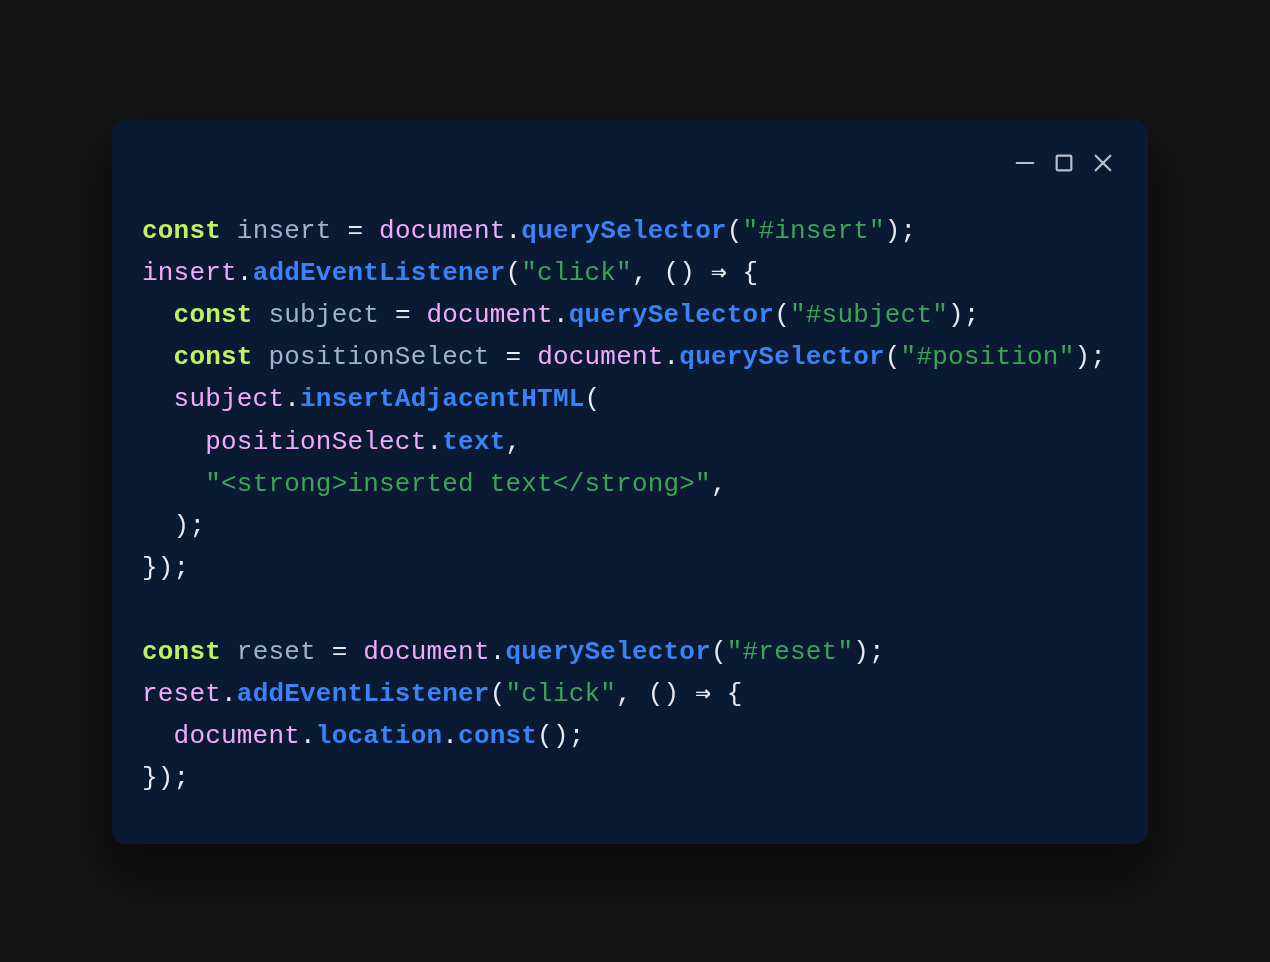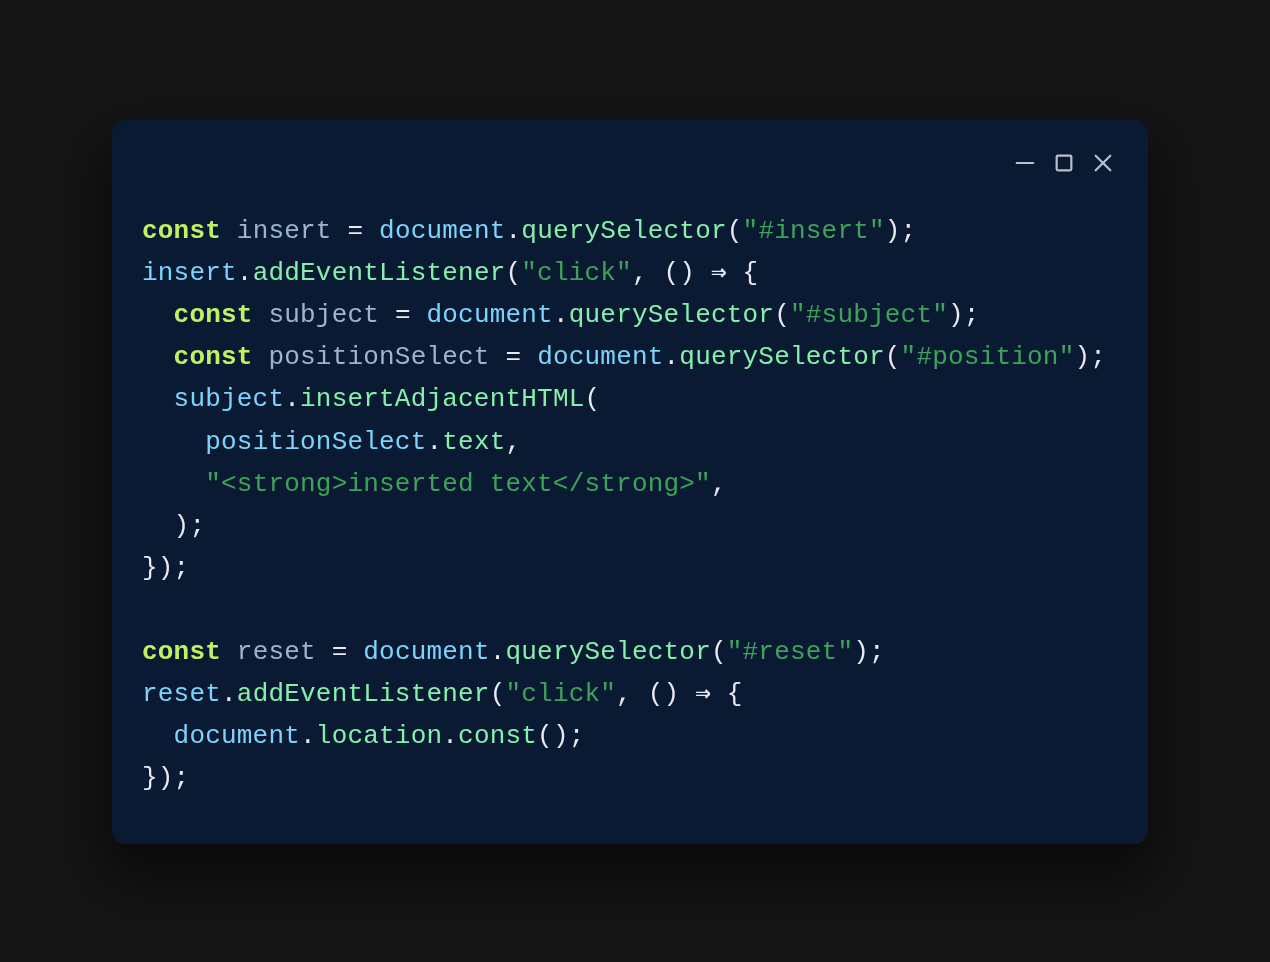--- a/index.html
+++ b/index.html
@@ -57,22 +57,22 @@
     line-height: 1.62;
     color: #f3f3f3;
     font-weight: 500;
     white-space: pre;
     font-family: inherit;
     letter-spacing: 0.2px;
   }
   .c-kw   { color: #bef264; font-weight: 700; }
   .c-var  { color: #9db4d0; }
   .c-op   { color: #e9e9f0; }
-  .c-obj  { color: #7dd3fc; }
-  .c-fn   { color: #86efac; font-weight: 400; }
+  .c-obj  { color: #f0abfc; }
+  .c-fn   { color: #3b82f6; font-weight: 700; }
   .c-str  { color: #3ea35a; }
   .c-arr  { color: #e9e9f0; font-weight: 600; }
   .c-pn   { color: #e9e9f0; }
 </style>
 </head>
 <body>
 
 <div class="outer">
   <div class="shadow-wrap">
     <div class="window">

